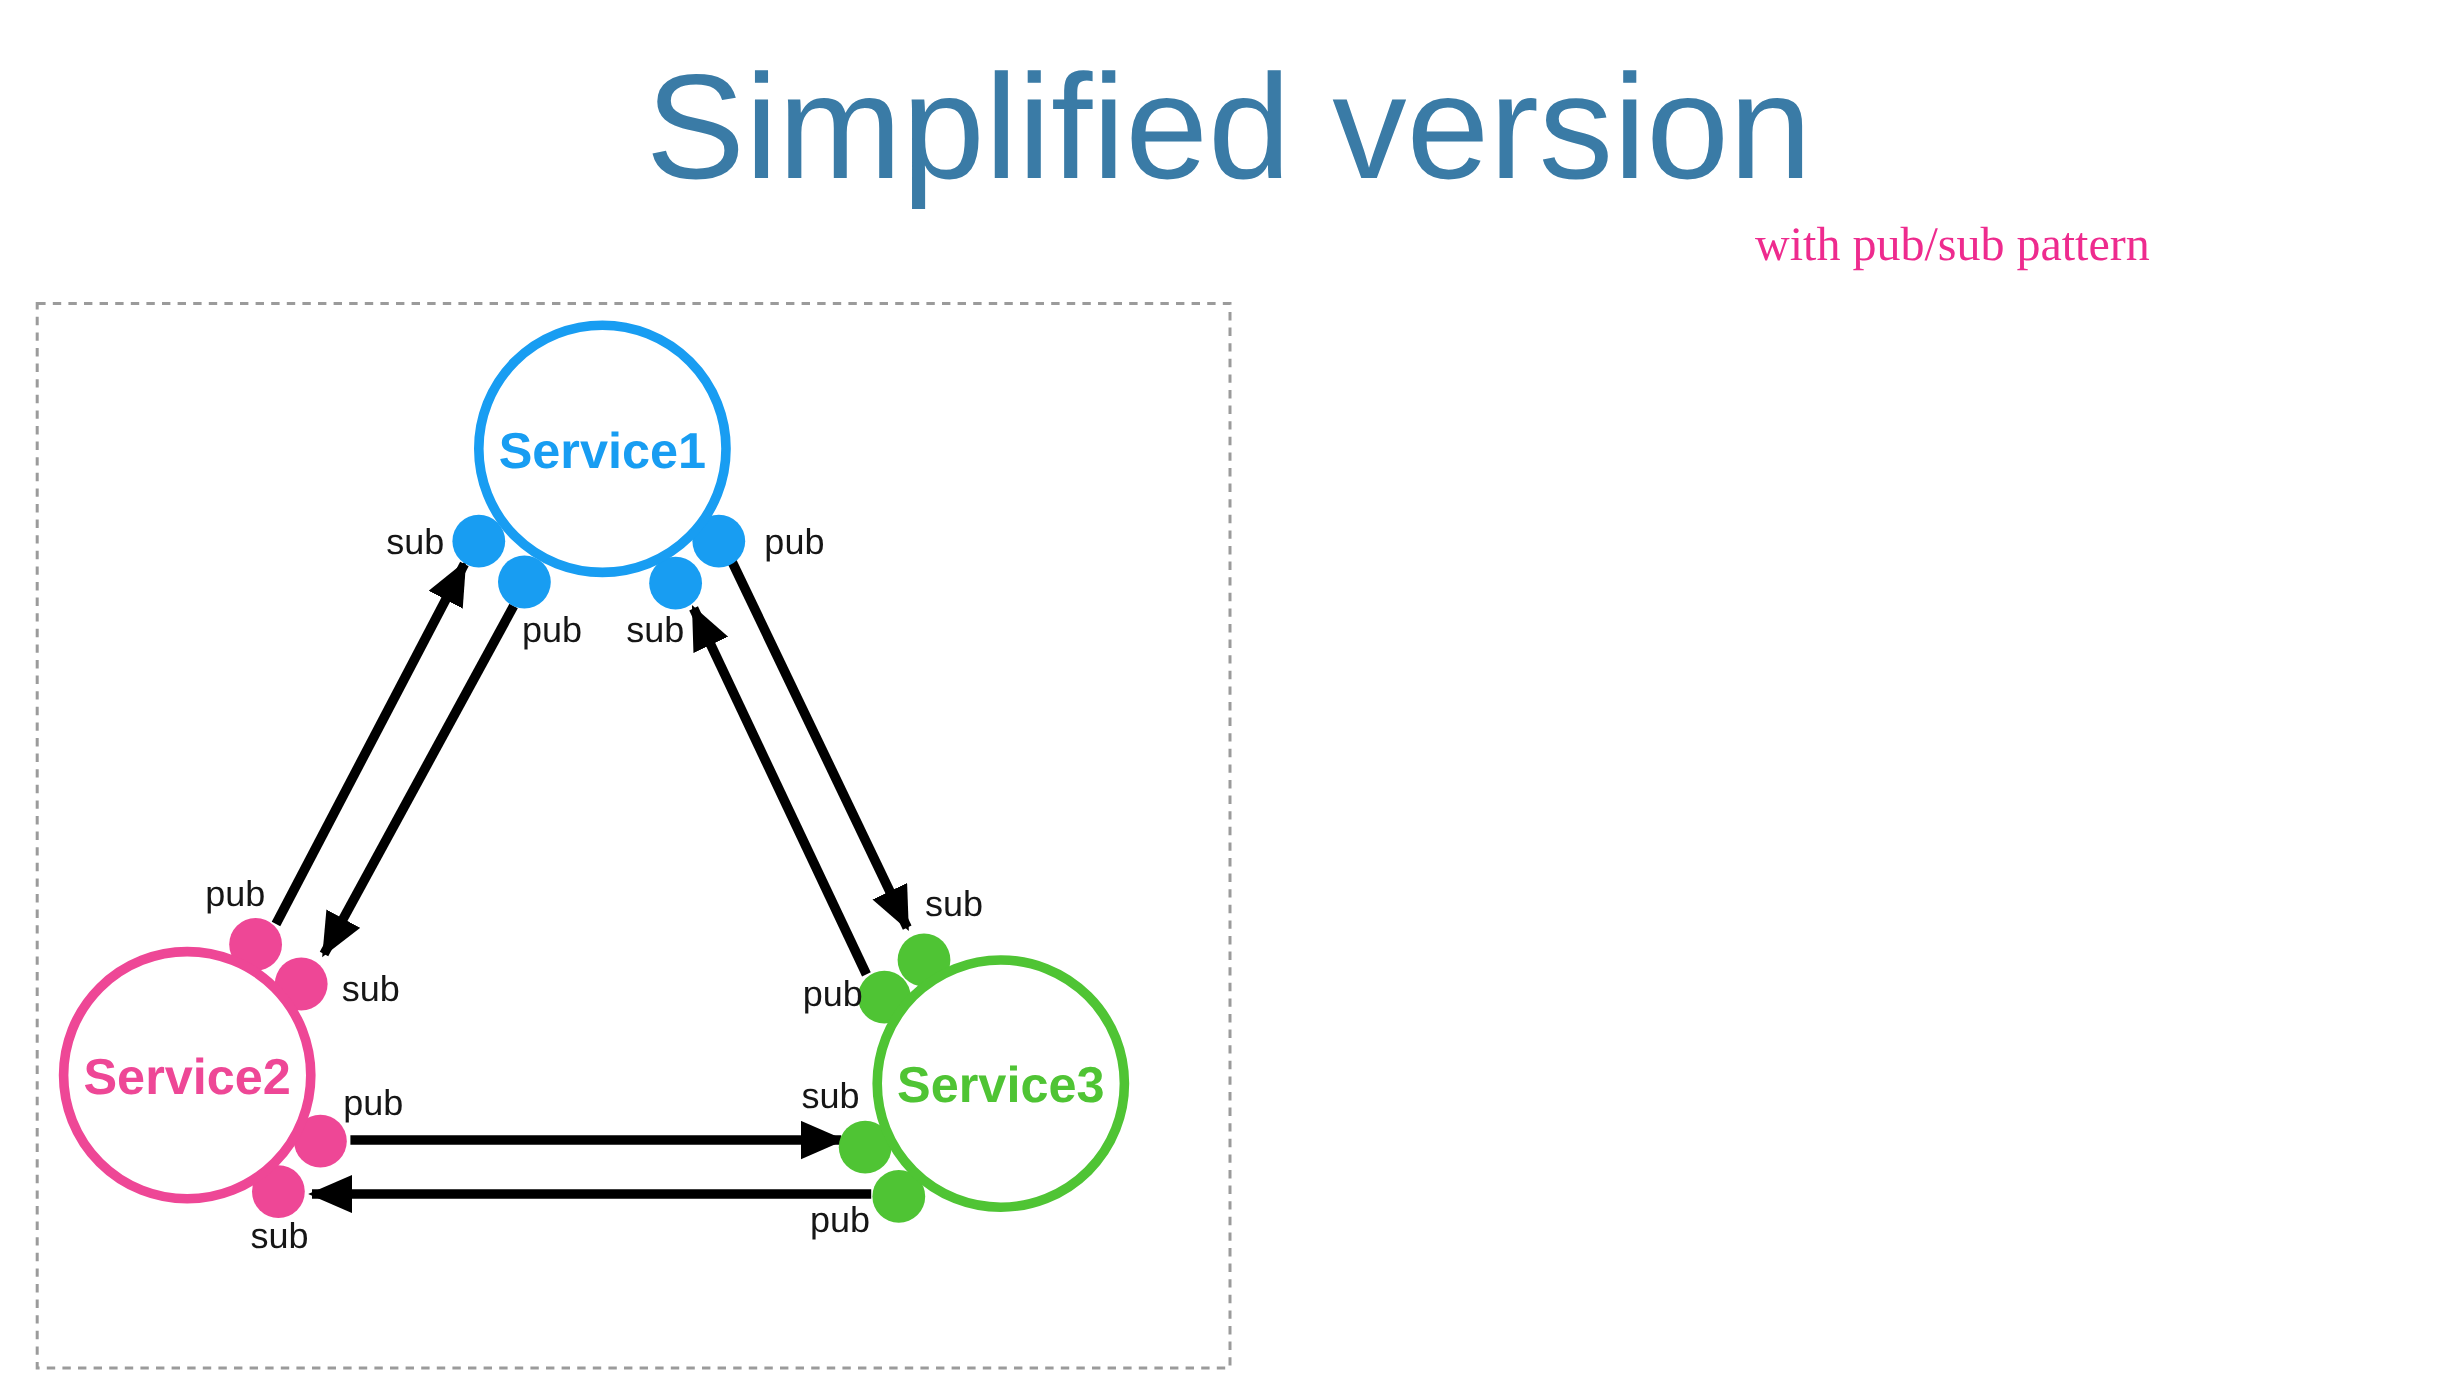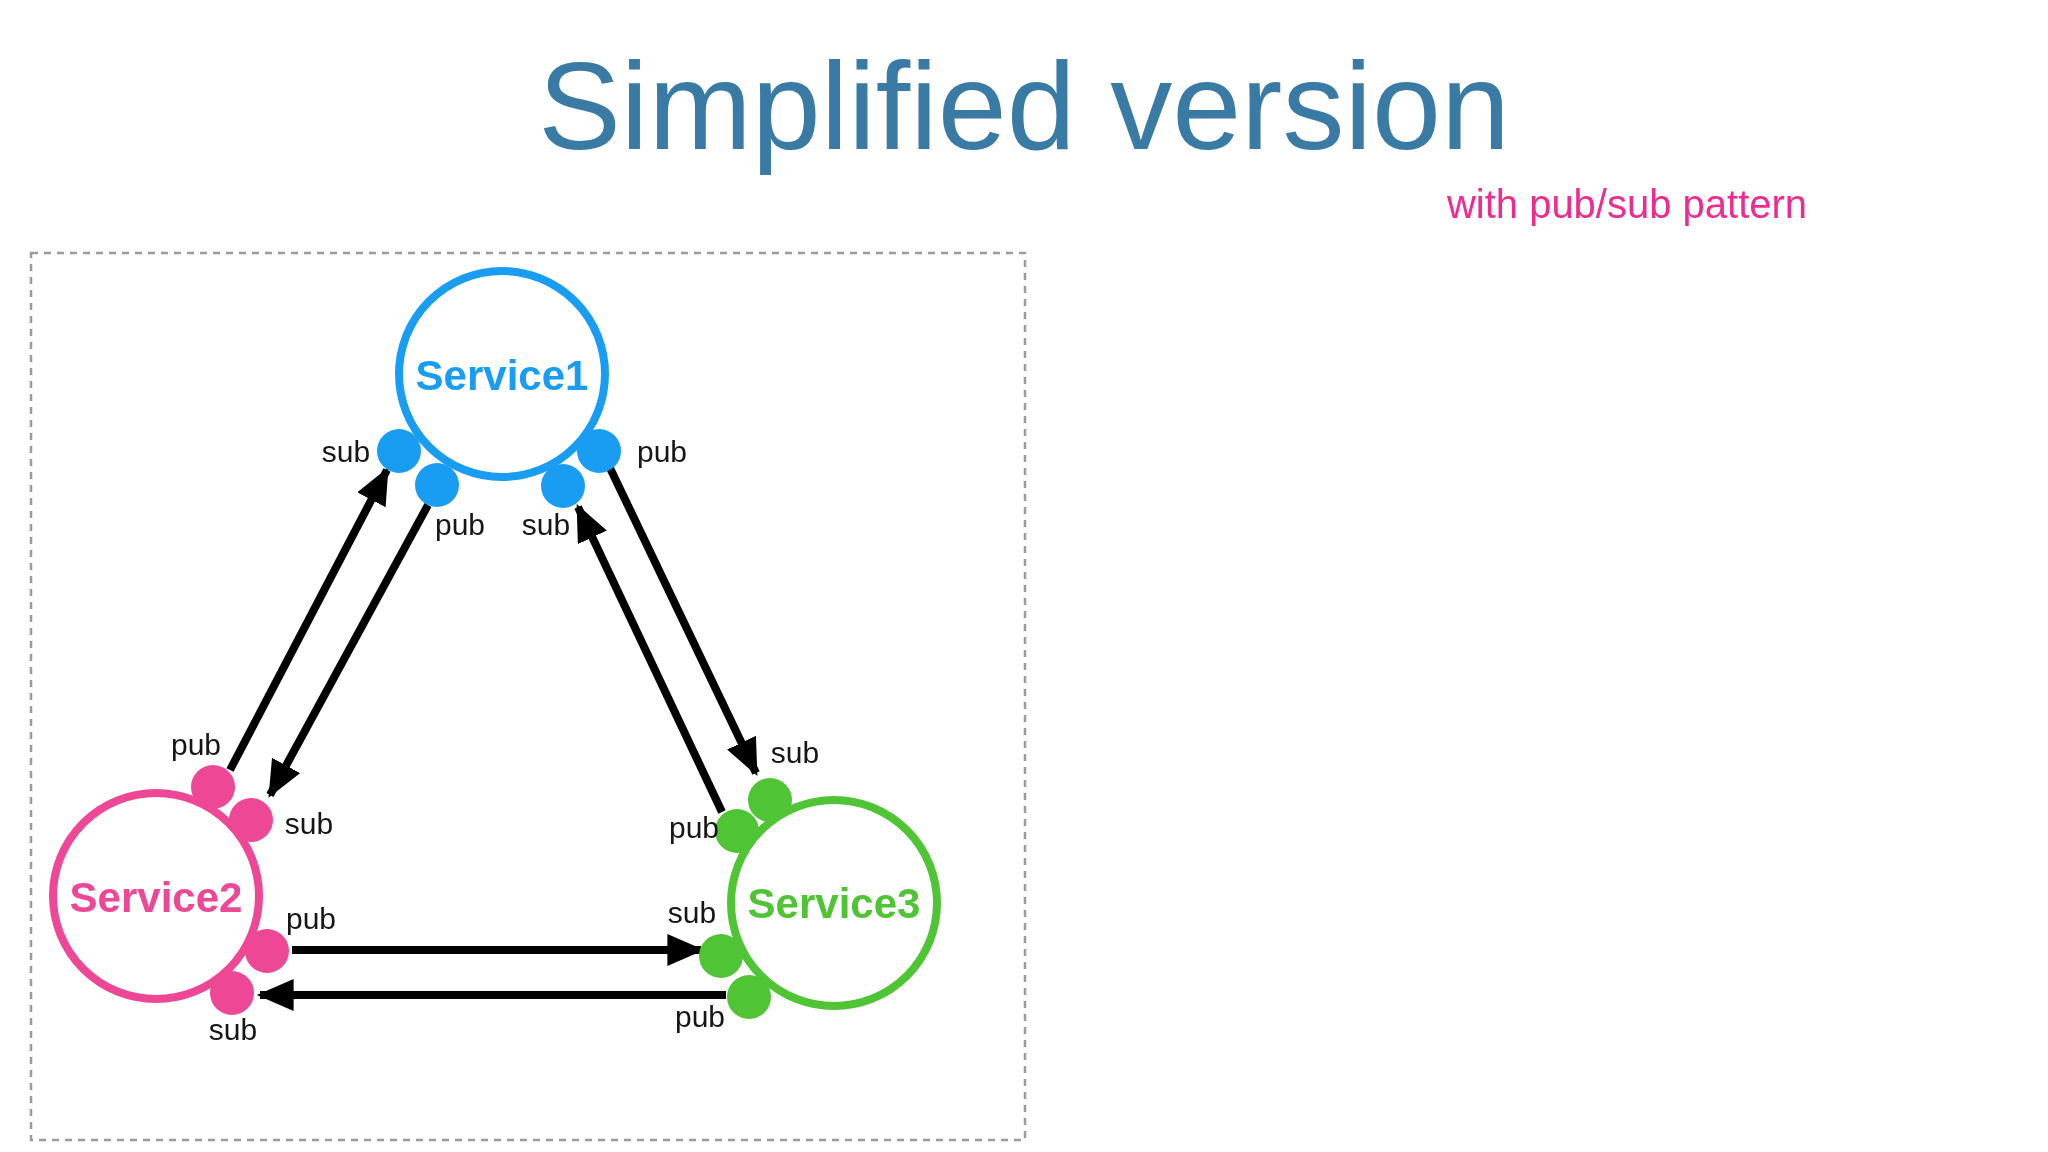--- a/index.html
+++ b/index.html
@@ -7,21 +7,21 @@
        font-family:"Liberation Sans",sans-serif;}
   .stage{position:absolute;inset:0;}
 
   .title{
     position:absolute;top:44px;left:0;width:2048px;
     text-align:center;font-size:124px;font-weight:300;letter-spacing:0px;
     color:#3a7ba6;line-height:1;
   }
   .subtitle{
     position:absolute;top:184px;left:1627px;transform:translateX(-50%);
-    font-size:40px;font-weight:400;color:#ee2b8e;line-height:1;white-space:nowrap;
+    font-size:40px;font-weight:400;color:#ee2b8e;line-height:1;white-space:nowrap;font-family:Liberation Serif, serif;
   }
 
   svg{position:absolute;top:0;left:0;}
   .frame{fill:none;stroke:#9b9b9b;stroke-width:2.5;stroke-dasharray:7 6;}
   .arrow{stroke:#000000;stroke-width:8;fill:none;}
   .svc{fill:#ffffff;stroke-width:8;}
   .svc.s1{stroke:#189df2;}
   .svc.s2{stroke:#ee4796;}
   .svc.s3{stroke:#4fc434;}
   .dot.s1{fill:#189df2;}

